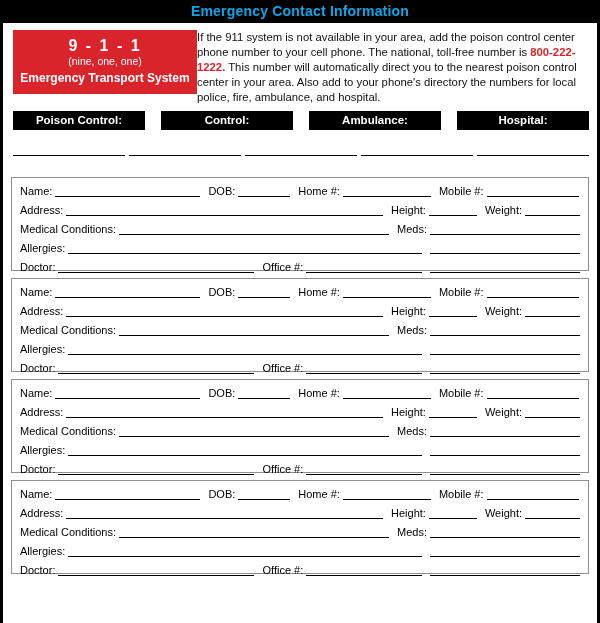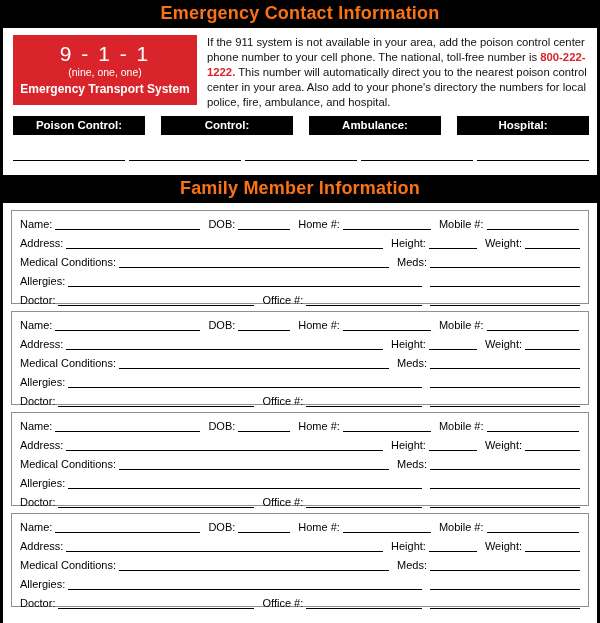--- a/index.html
+++ b/index.html
@@ -20,61 +20,60 @@
     width: 600px;
     height: 623px;
     box-sizing: border-box;
     border-left: 3px solid #000;
     border-right: 3px solid #000;
   }
 
   
   .section-bar {
     background: #000000;
-    color: #f97316;
+    color: #0ea5e9;
     text-align: center;
     font-weight: bold;
-    font-size: 18px;
+    font-size: 14px;
     padding: 3px 0 4px 0;
     letter-spacing: 0.2px;
   }
 
   
   .emergency-row {
     display: flex;
     align-items: flex-start;
     padding: 7px 8px 4px 10px;
   }
   .nine11-box {
     width: 184px;
     background: #d8242a;
     color: #ffffff;
     text-align: center;
     padding: 7px 0 9px 0;
     flex: 0 0 auto;
   }
   .nine11-big {
-    font-size: 21px;
-    font-weight: normal;
+    font-size: 16px;
+    font-weight: bold;
     letter-spacing: 2px;
     line-height: 1.15;
   }
   .nine11-sub {
     font-size: 10.5px;
     line-height: 1.3;
   }
   .nine11-ets {
     font-size: 12px;
     font-weight: bold;
     margin-top: 2px;
     line-height: 1.2;
   }
   .emergency-text {
     flex: 1 1 auto;
-    padding-left: 10px;
     font-size: 11.3px;
     line-height: 1.33;
     color: #111;
   }
   .poison-number {
     color: #d8242a;
     font-weight: bold;
   }
 
   
@@ -176,21 +175,20 @@
   <div class="contact-lines">
     <div class="contact-line"></div>
     <div class="contact-line"></div>
     <div class="contact-line"></div>
     <div class="contact-line"></div>
     <div class="contact-line"></div>
   </div>
 
   <div class="spacer-10"></div>
 
-  <div class="section-bar">Family Member Information</div>
 
   <div class="cards">
 
     <div class="card">
       <div class="frow">
         <span class="flabel">Name:</span>
         <span class="fline w-name"></span>
         <span class="flabel">DOB:</span>
         <span class="fline w-dob"></span>
         <span class="flabel">Home #:</span>

